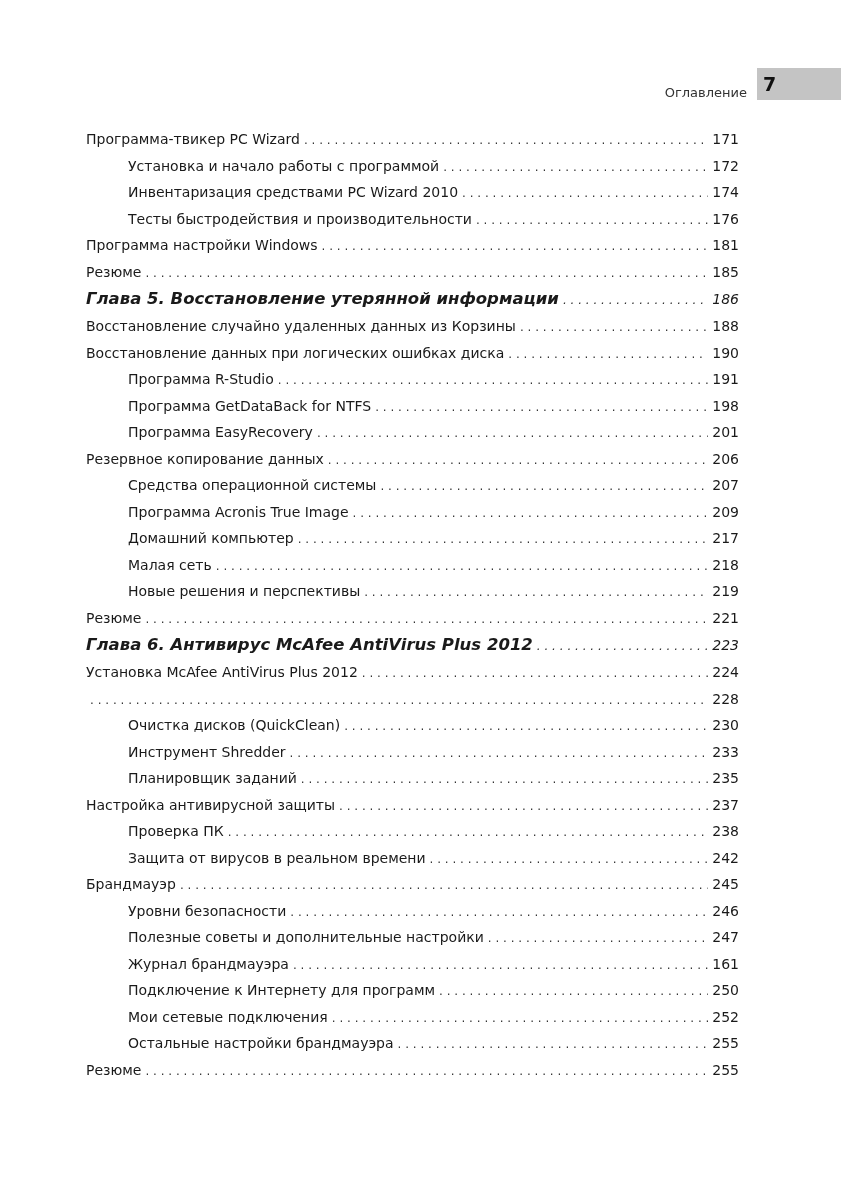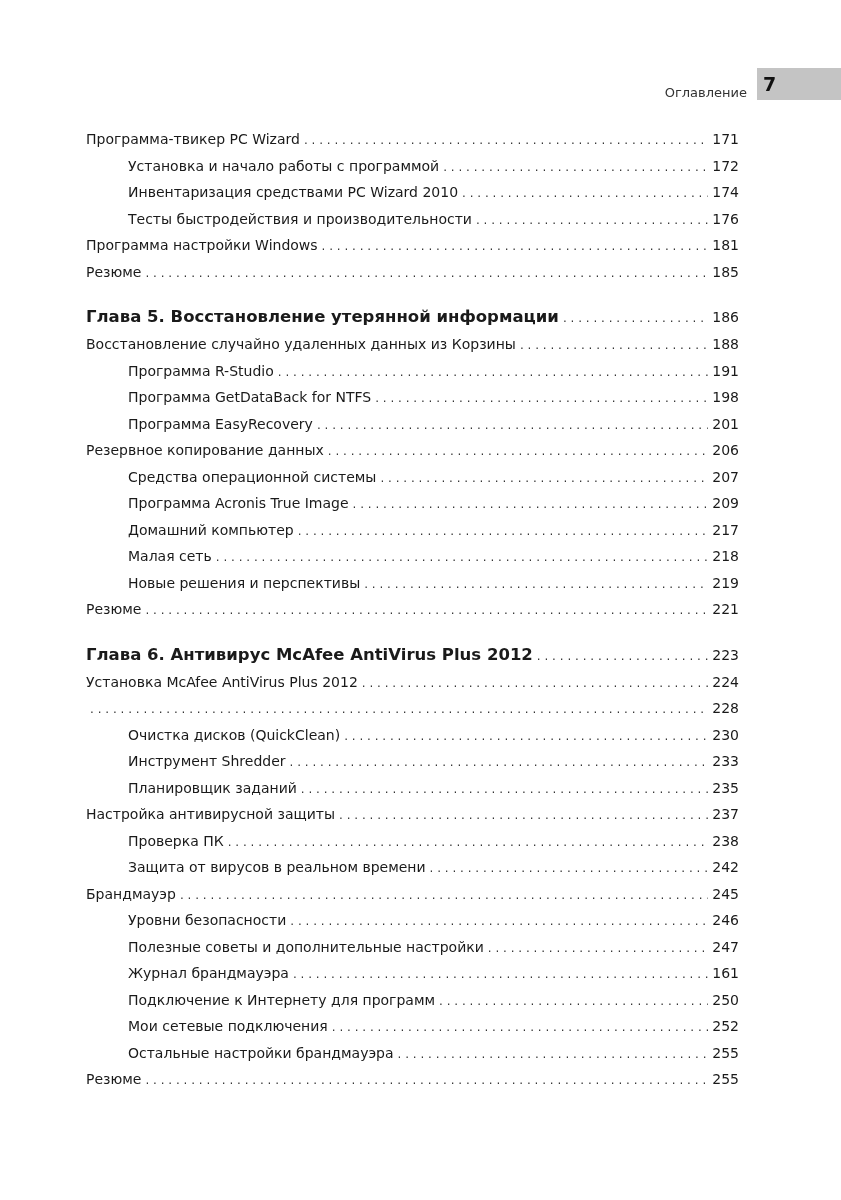--- a/index.html
+++ b/index.html
@@ -5,21 +5,21 @@
   html, body { margin: 0; padding: 0; background: #ffffff; }
   body { width: 841px; height: 1200px; position: relative; overflow: hidden;
          font-family: "DejaVu Sans", sans-serif; color: #1a1a1a; }
   .header { position: absolute; top: 68px; right: 0; height: 32px; display: flex; align-items: center; }
   .header-title { font-size: 13px; color: #333; margin-right: 10px; margin-top: 17px; }
   .page-box { background: #c4c4c4; width: 84px; height: 32px; display: flex; align-items: center;
               padding-left: 6px; box-sizing: border-box; font-weight: bold; font-size: 19px; color: #111; }
   .toc { position: absolute; left: 86px; top: 126px; width: 653px; }
   .row { display: flex; align-items: baseline; height: 26.5px; font-size: 14px; line-height: 26.5px; }
   .row.sub { padding-left: 42px; }
-  .row.chapter { font-size: 16.5px; margin-top: 18px; height: 28px; line-height: 28px; }
+  .row.chapter { font-size: 16.5px; height: 28px; line-height: 28px; font-style: italic; }
   .row.chapter .t b { font-weight: bold; }
   .t { white-space: nowrap; flex: 0 0 auto; }
   .dots { flex: 1 1 auto; overflow: hidden; white-space: nowrap; margin: 0 4px; letter-spacing: 3.2px; font-size: 12px; color: #333; }
   .dots::before { content: ". . . . . . . . . . . . . . . . . . . . . . . . . . . . . . . . . . . . . . . . . . . . . . . . . . . . . . . . . . . . . . . . . . . . . . . . . . . . . . . . . . . . . . . . . . . . . . . . . . . . . . . . . . . . . . . . . . . . . . . . . . . . . . . ."; letter-spacing: 0; }
   .pg { flex: 0 0 auto; font-size: 14px; }
 </style>
 </head>
 <body>
 
 <div class="header">
@@ -61,20 +61,25 @@
     <div class="row chapter">
       <span class="t"><b>Глава 5.</b><span style="font-weight: bold;"> Восстановление утерянной информации</span></span>
       <span class="dots"></span>
       <span class="pg">186</span>
     </div>
     <div class="row section">
       <span class="t">Восстановление случайно удаленных данных из Корзины</span>
       <span class="dots"></span>
       <span class="pg">188</span>
     </div>
+    <div class="row section">
+      <span class="t">Восстановление данных при логических ошибках диска</span>
+      <span class="dots"></span>
+      <span class="pg">190</span>
+    </div>
     <div class="row sub">
       <span class="t">Программа R-Studio</span>
       <span class="dots"></span>
       <span class="pg">191</span>
     </div>
     <div class="row sub">
       <span class="t">Программа GetDataBack for NTFS</span>
       <span class="dots"></span>
       <span class="pg">198</span>
     </div>

